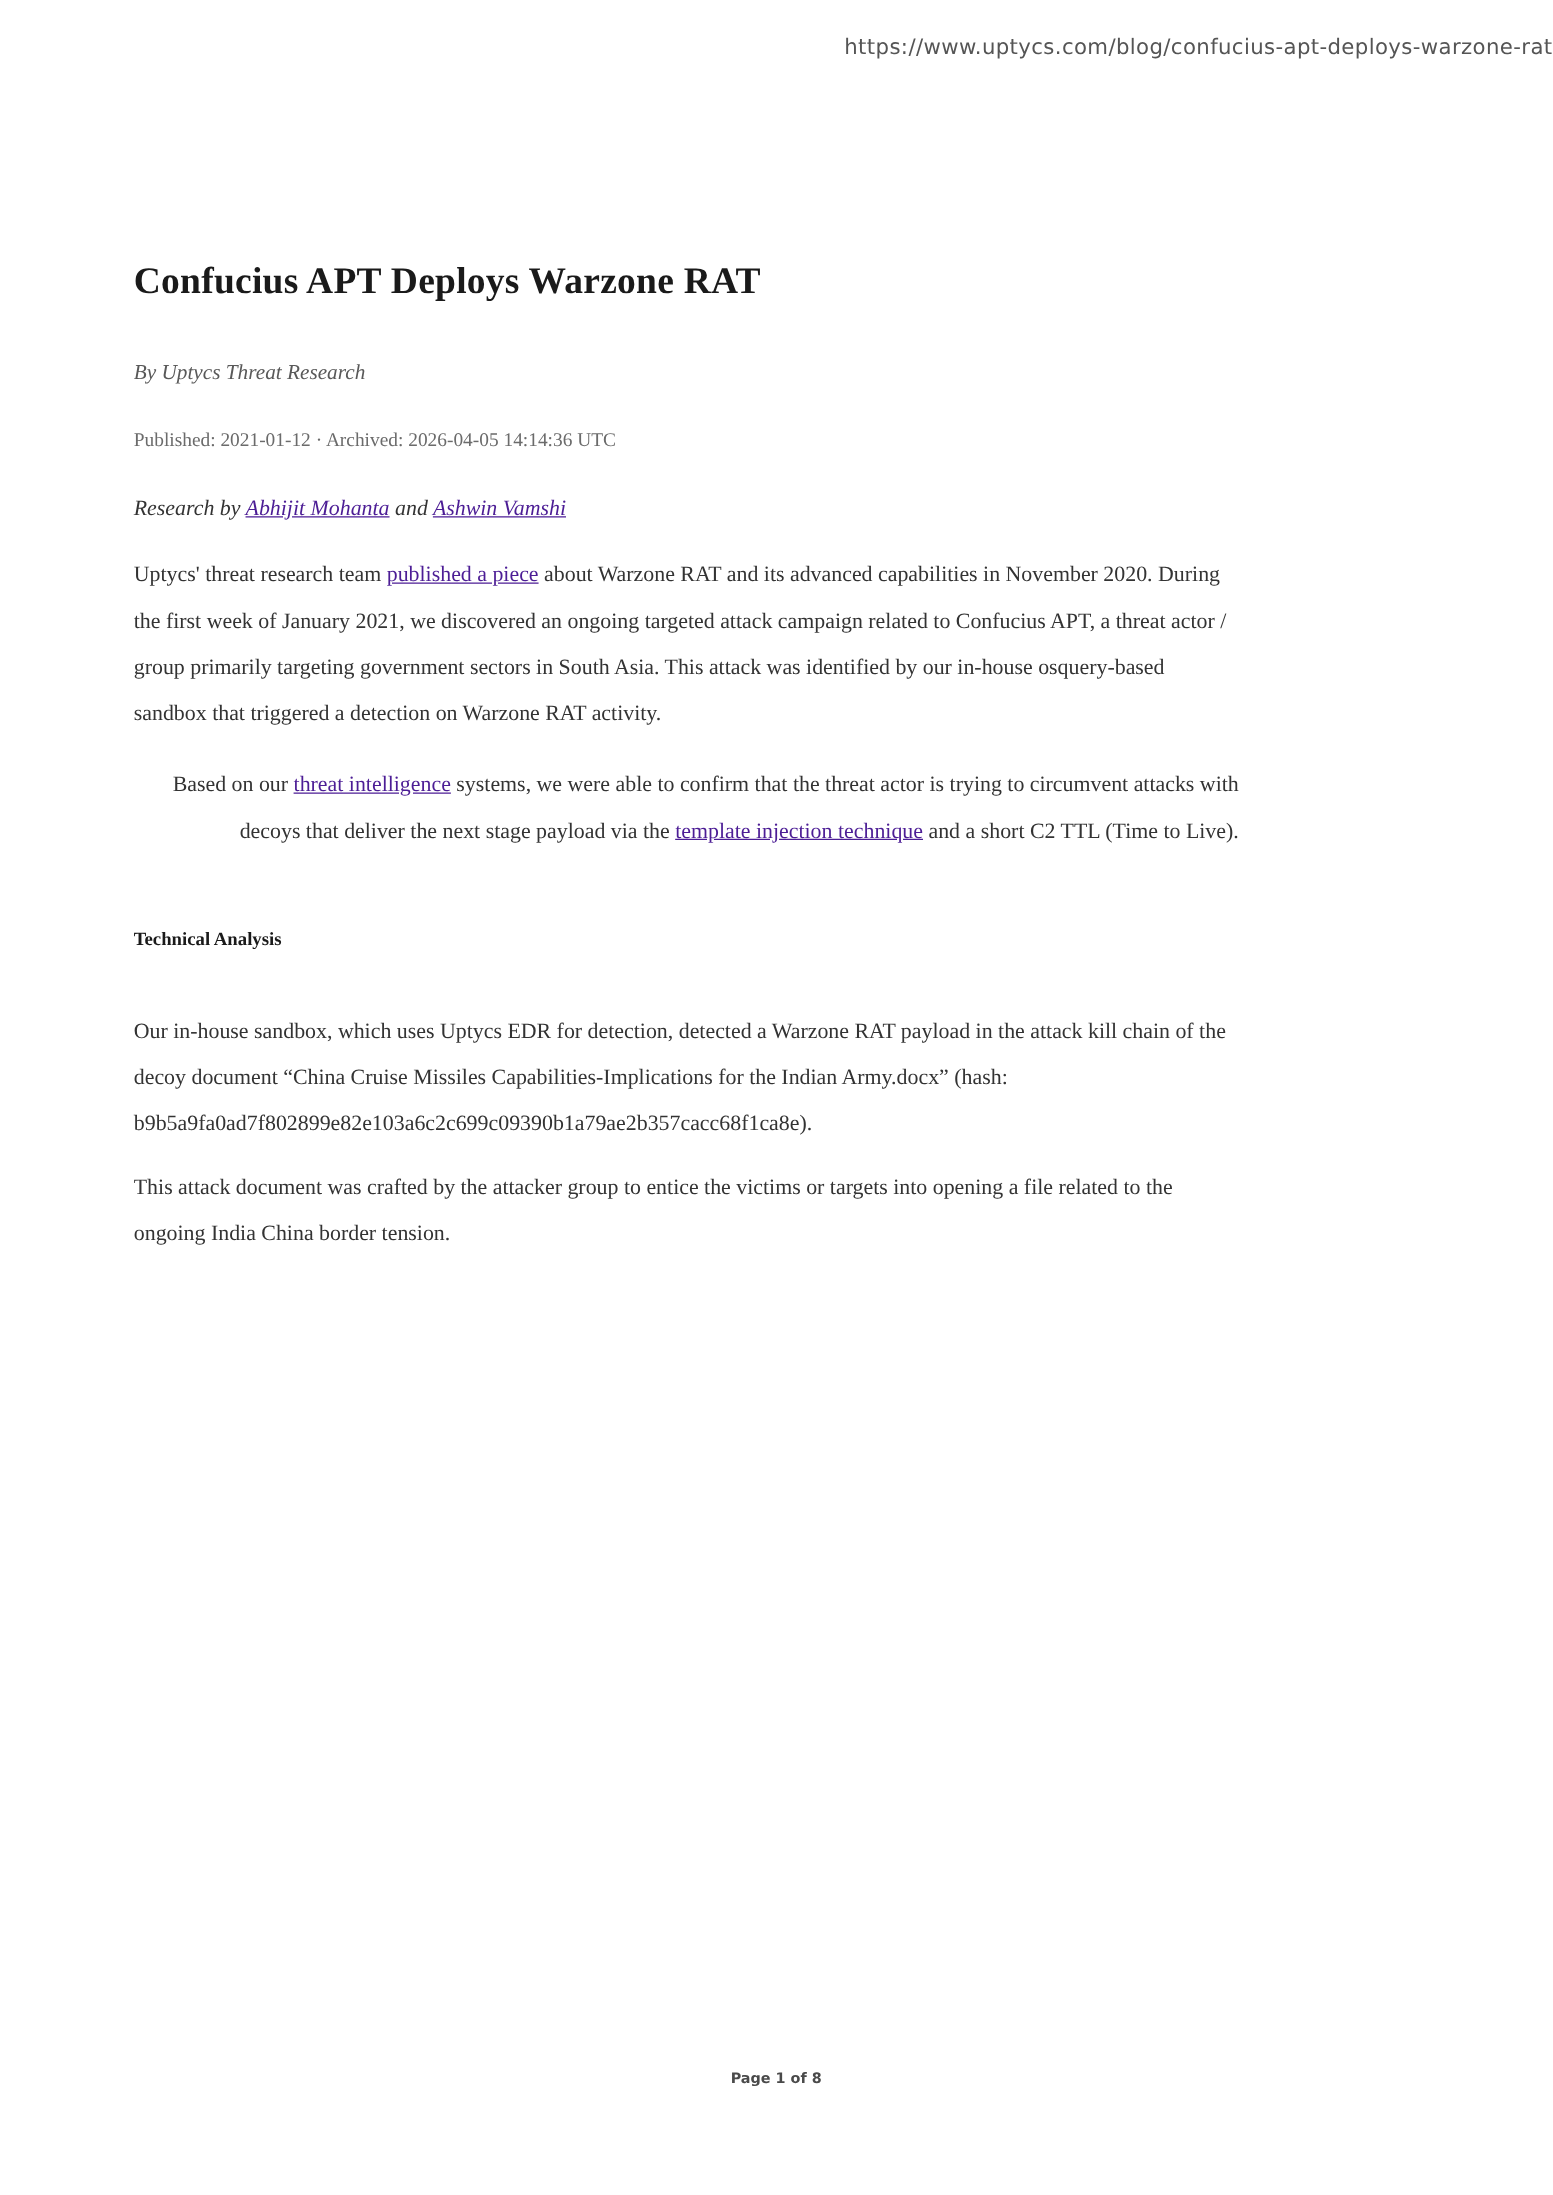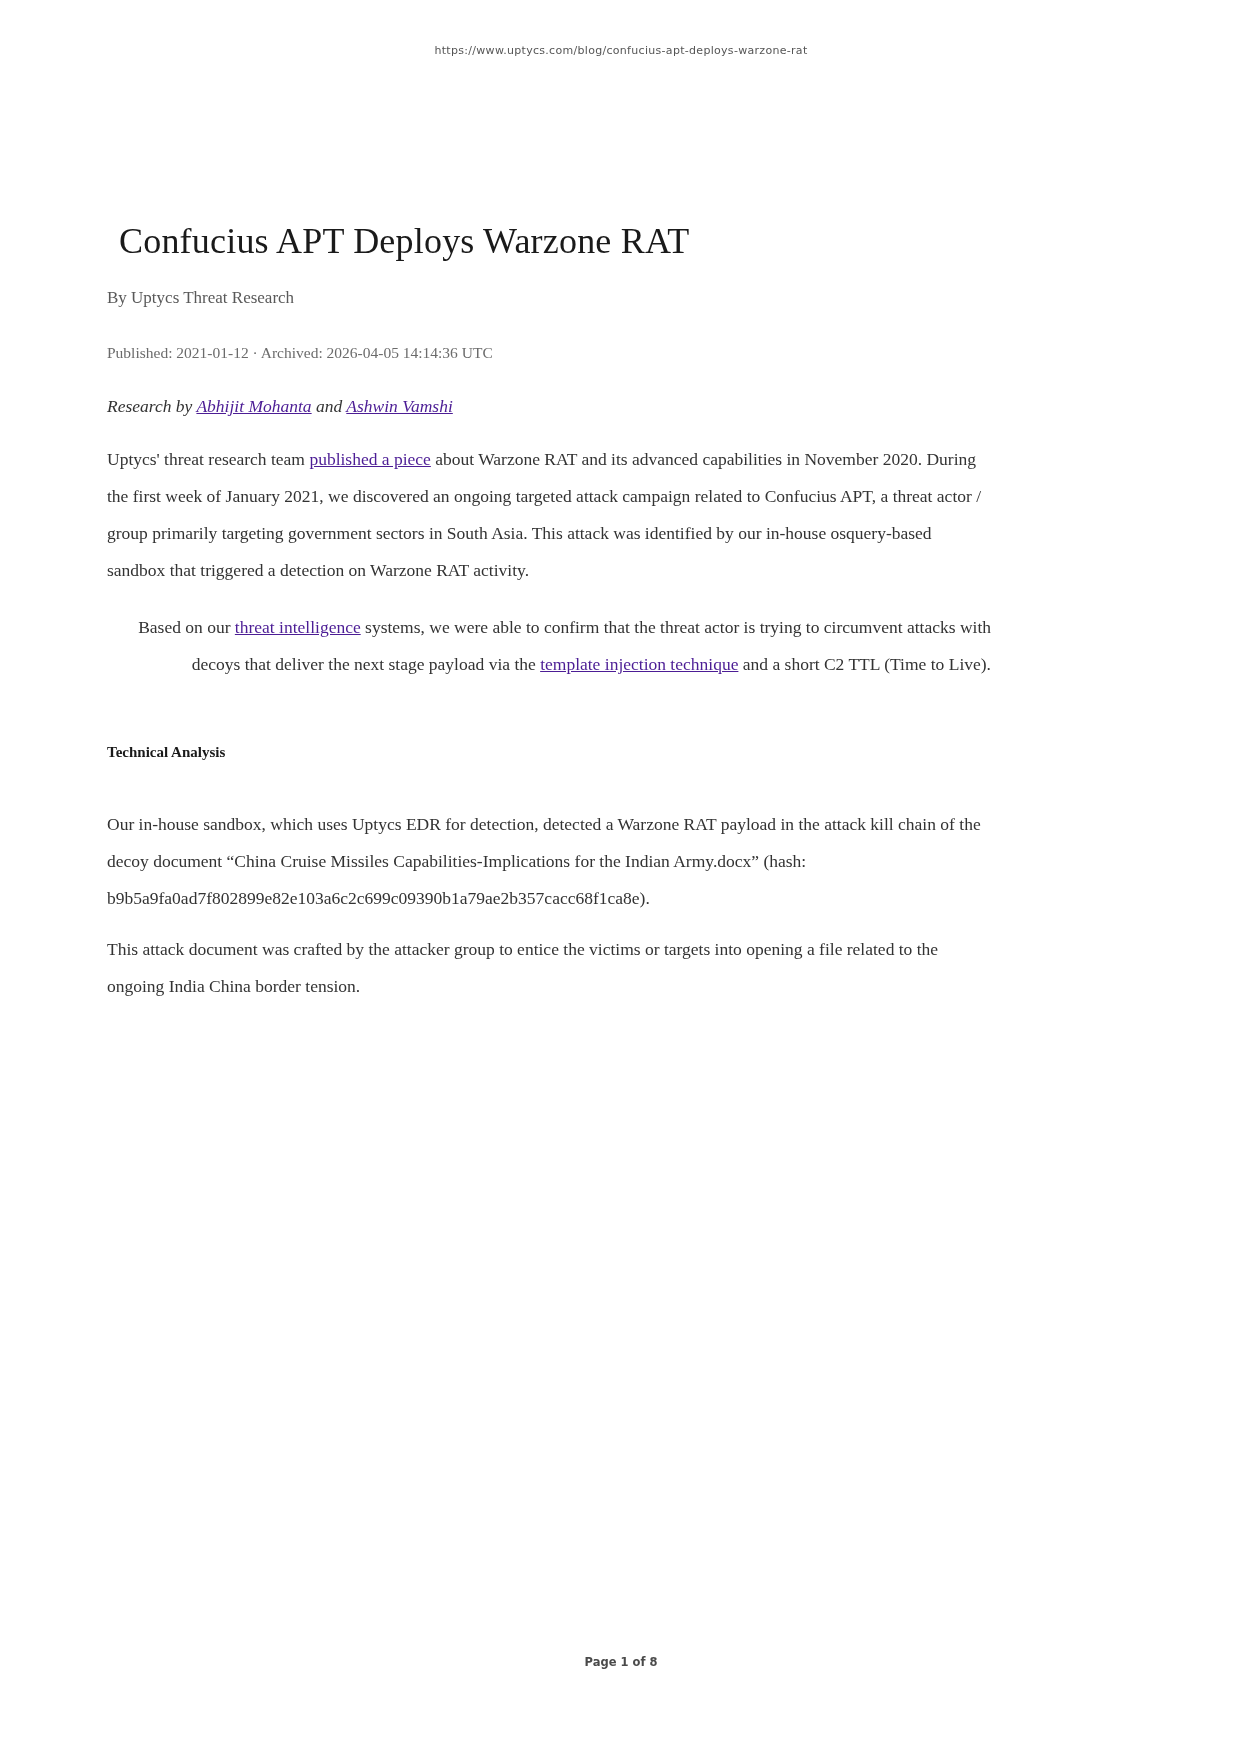--- a/index.html
+++ b/index.html
@@ -4,33 +4,33 @@
 <style>
   html, body { margin: 0; padding: 0; }
   body {
     width: 1242px; height: 1756px;
     background: #ffffff;
     position: relative;
     font-family: "Liberation Serif", "DejaVu Serif", serif;
     overflow: hidden;
   }
   .url-header {
-    position: absolute; top: 44px; left: 0; width: 100%;
-    text-align: center;
+    position: absolute; top: 28px; left: 0; width: 100%;
+    text-align: right;
     font-family: "DejaVu Sans", "Liberation Sans", sans-serif;
-    font-size: 11px; color: #555555; letter-spacing: 0.3px;
+    font-size: 17px; color: #555555; letter-spacing: 0.3px;
   }
   .title {
-    position: absolute; left: 107px; top: 208px; margin: 12px;
-    font-size: 36px; font-weight: 400; color: #1a1a1a;
+    position: absolute; left: 107px; top: 208px; margin: 0;
+    font-size: 30px; font-weight: 700; color: #1a1a1a;
     letter-spacing: 0.2px;
   }
   .byline {
     position: absolute; left: 107px; top: 288px; margin: 0;
-    font-size: 17px; color: #595959;
+    font-size: 17px; color: #595959; font-style: italic;
   }
   .meta {
     position: absolute; left: 107px; top: 344px; margin: 0;
     font-size: 15.5px; color: #6b6b6b;
   }
   .research {
     position: absolute; left: 107px; top: 396px; margin: 0;
     font-size: 17.5px; font-style: italic; color: #333333;
   }
   .bp {

